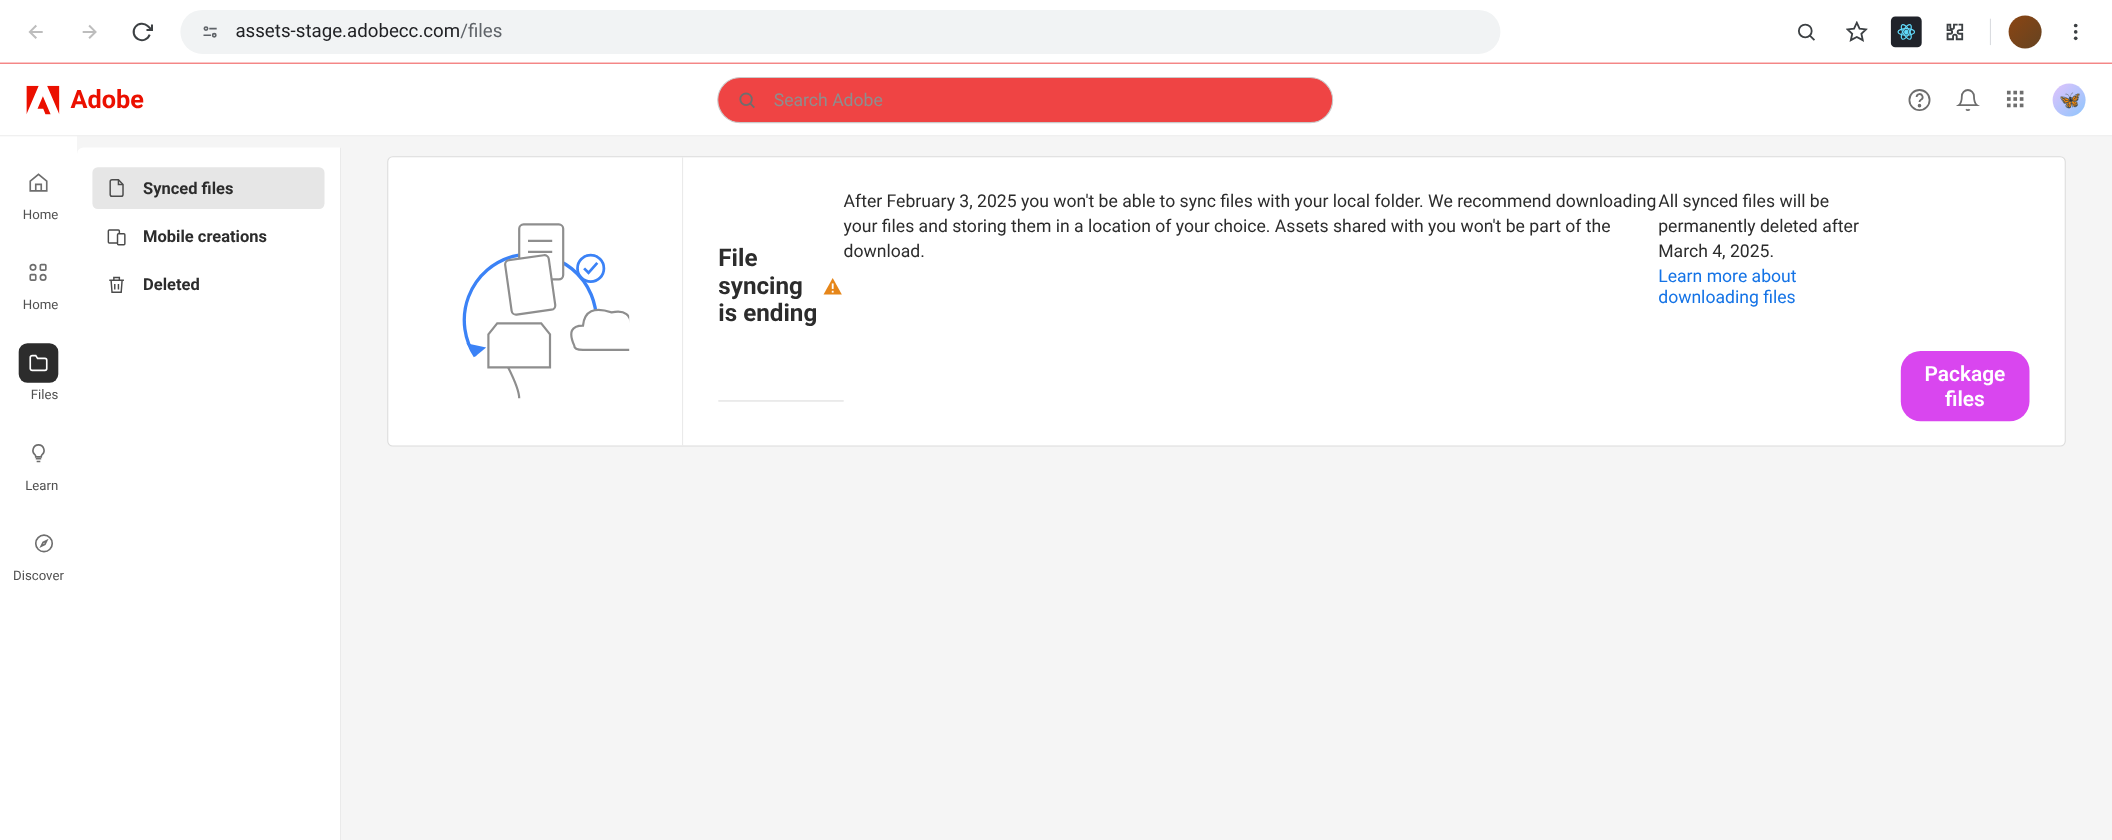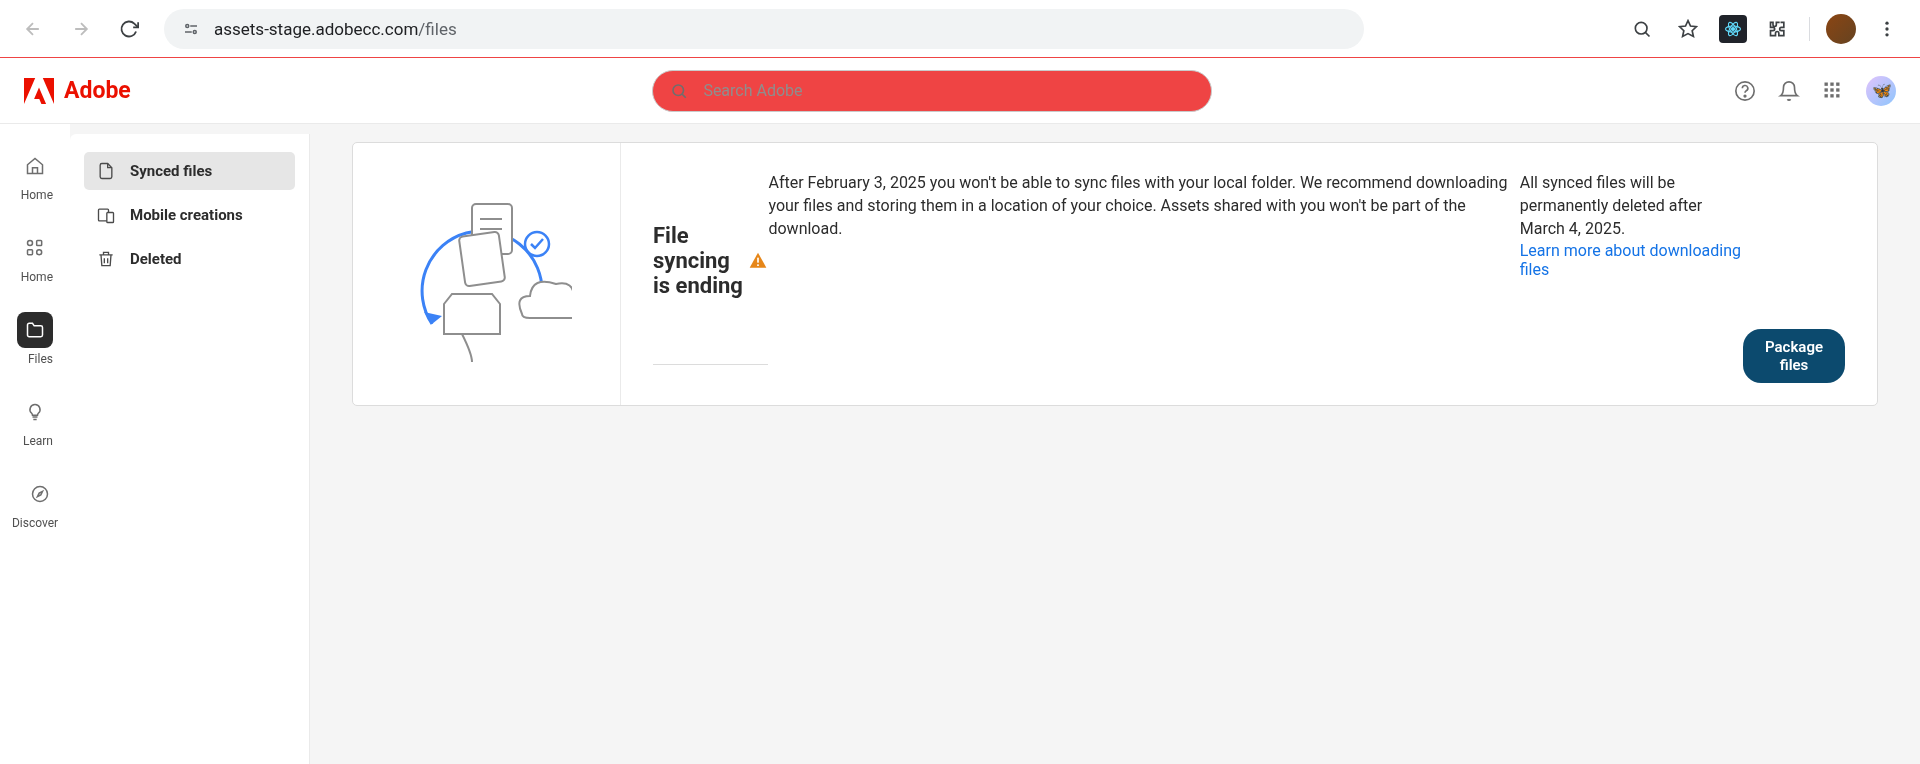--- a/index.html
+++ b/index.html
@@ -50,21 +50,21 @@
     .content { flex: 1; padding: 18px 42px; overflow: auto; }
     .banner { display: flex; border: 1px solid #dcdcdc; border-radius: 5px; background: #fff; min-height: 264px; }
     .banner-illus { width: 268px; border-right: 1px solid #eaeaea; display: flex; align-items: center; justify-content: center; padding: 20px; }
     .banner-body { flex: 1; padding: 28px 32px 22px; position: relative; display: flex; flex-direction: row; }
     .banner-title-row { display: flex; align-items: center; border-bottom: 1px solid #dcdcdc; padding-bottom: 14px; margin-bottom: 18px; }
     .banner-title { font-size: 22px; font-weight: 700; color: #2c2c2c; }
     .warn-icon { margin-left: auto; color: #e68619; }
     .banner-text { font-size: 16px; color: #2c2c2c; line-height: 1.45; margin-bottom: 7px; }
     .banner-link { color: #1473e6; text-decoration: none; font-size: 16px; }
     .banner-actions { margin-top: auto; display: flex; justify-content: flex-end; }
-    .primary-btn { background: #0c4a6e; color: #fff; border: none; border-radius: 18px; padding: 9px 22px; font-size: 15px; font-weight: 600; cursor: pointer; }
+    .primary-btn { background: #d946ef; color: #fff; border: none; border-radius: 18px; padding: 9px 22px; font-size: 19px; font-weight: 600; cursor: pointer; }
 
     svg { display: block; }
   </style>
 </head>
 <body>
 
 <div class="browser-bar">
   <div class="nav-controls">
     <button class="nav-btn disabled">
       <svg width="20" height="20" viewBox="0 0 24 24" fill="none" stroke="currentColor" stroke-width="2.2">

